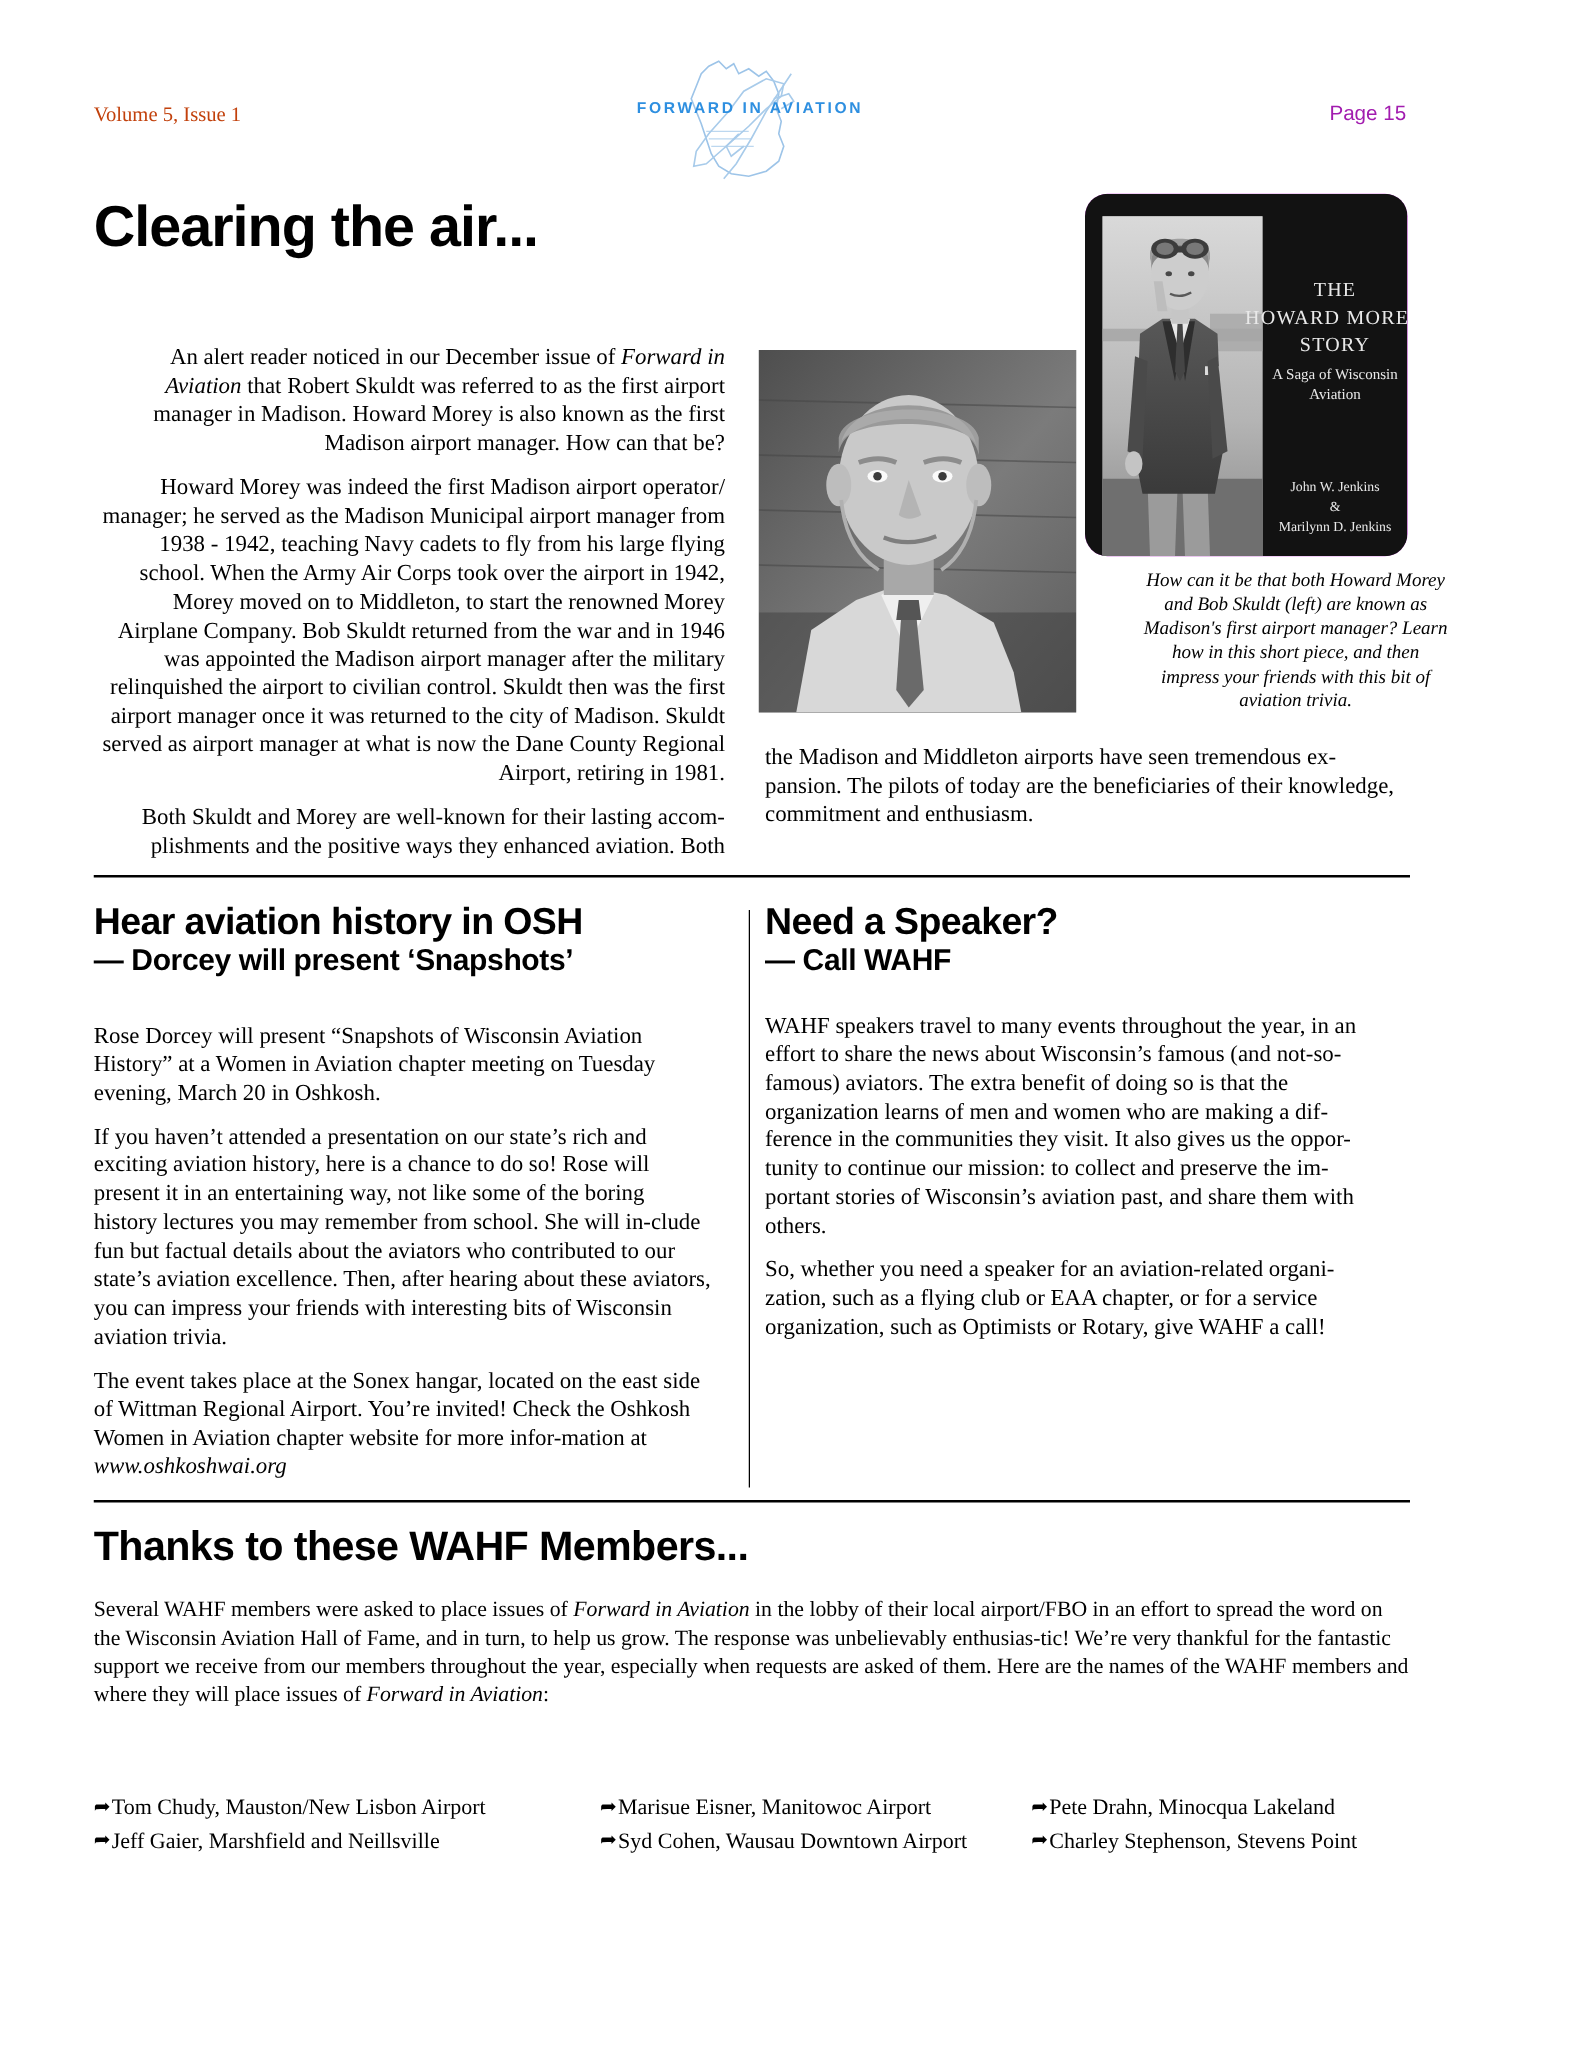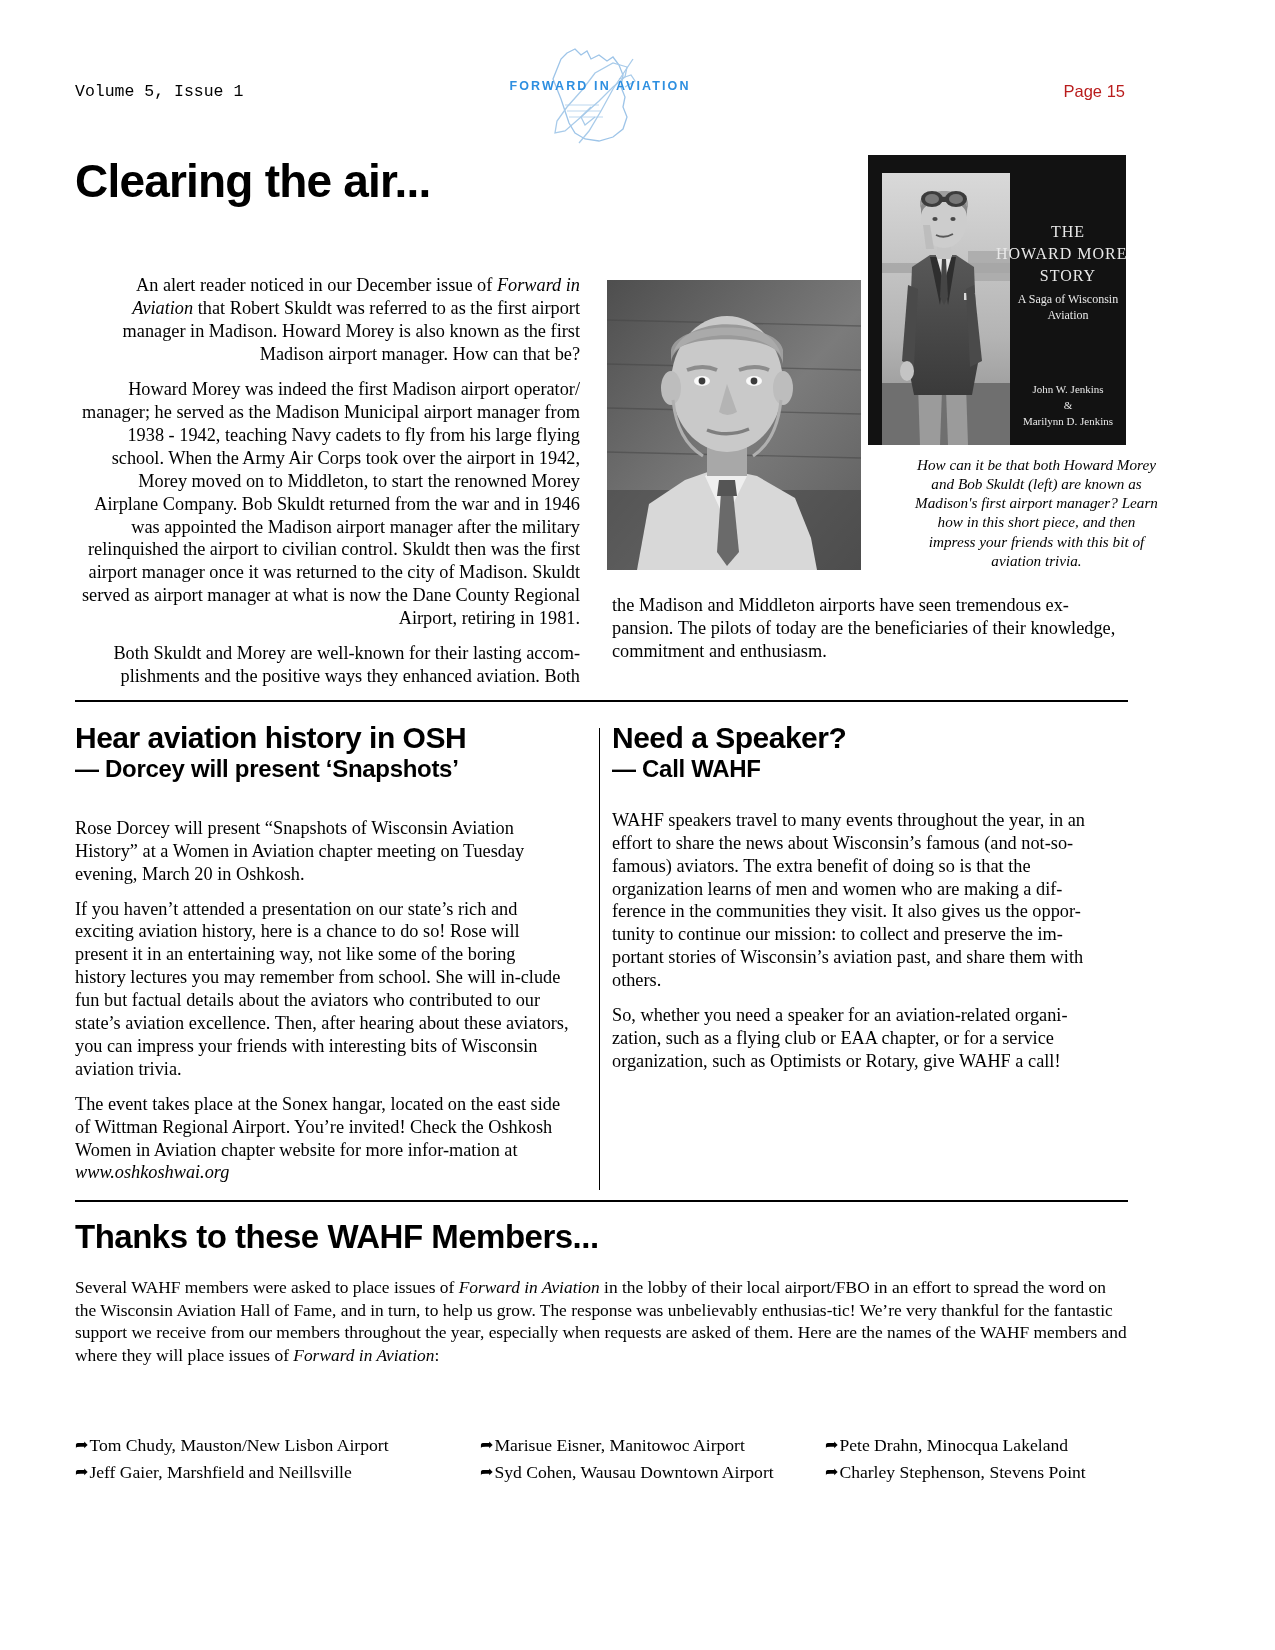--- a/index.html
+++ b/index.html
@@ -28,31 +28,31 @@
     position: absolute;
     left: 75px;
     top: 55px;
     width: 1050px;
     height: 105px;
   }
   .vol-issue {
     position: absolute;
     left: 0;
     top: 27px;
-    font-family: Liberation Mono, monospace;
+    font-family: Liberation Serif, serif;
     font-size: 16.5px;
-    color: #000000;
+    color: #c2410c;
   }
   .page-num {
     position: absolute;
     right: 0;
     top: 27px;
     font-family: "Liberation Sans", "DejaVu Sans", sans-serif;
     font-size: 16.5px;
-    color: #b91c1c;
+    color: #a21caf;
   }
   .logo-wrap {
     position: absolute;
     left: 50%;
     transform: translateX(-50%);
     top: -10px;
     width: 210px;
     height: 105px;
   }
   .logo-svg { display: block; }
@@ -125,20 +125,21 @@
     background: #6d6d6d;
   }
   .photo-book {
     position: absolute;
     left: 868px;
     top: 155px;
     width: 258px;
     height: 290px;
     overflow: hidden;
     background: #d946ef;
+    border-radius: 18px;
   }
   .caption-book {
     position: absolute;
     left: 914px;
     top: 455px;
     width: 245px;
     font-size: 15.2px;
     line-height: 1.26;
     font-style: italic;
     text-align: center;

